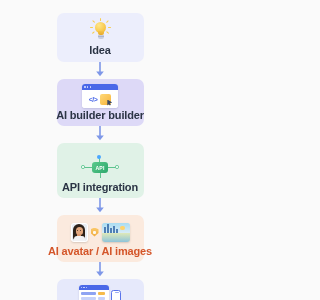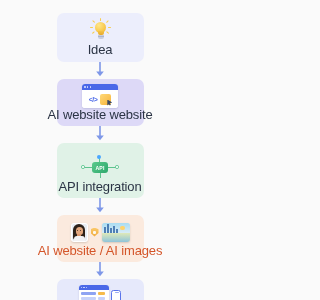--- a/index.html
+++ b/index.html
@@ -21,22 +21,22 @@
     border-radius:7px;
     display:flex;flex-direction:column;align-items:center;justify-content:center;
     box-sizing:border-box;
   }
   .card .art{
     display:flex;align-items:center;justify-content:center;
     height:24px;
     margin-bottom:2px;
   }
   .label{
-    font-size:13px;
-    font-weight:400;
+    font-size:11px;
+    font-weight:700;
     letter-spacing:-0.15px;
     color:#2b3445;
     white-space:nowrap;
     line-height:10px;
   }
   
   .c-idea   {background:#eceefc;padding:6px 0 7px;}
   .c-web    {background:#ddd9f7;padding:5px 0 6px;}
   .c-api    {background:#e0f2e7;padding:13px 0 6px;}
   .c-avatar {background:#fbeade;padding:5px 0 6px;}
@@ -196,21 +196,21 @@
             <b></b>
             <b></b>
             <b></b>
           </div>
         <div class="body">
           <span class="code">&lt;/&gt;</span>
           <span class="spark"></span>
         </div>
       </div>
     </div>
-    <div class="label">AI website website</div>
+    <div class="label">AI builder builder</div>
   </div>
 
   <div class="arrow">
     <svg width="10" height="17" viewBox="0 0 10 17">
       <path d="M5 0 L5 11" stroke="#7e97e8" stroke-width="1.6" fill="none"></path>
       <path d="M1.2 9.6 L5 14.2 L8.8 9.6 Z" fill="#7e97e8"></path>
     </svg>
   </div>
 
   <div class="card c-api">
@@ -252,21 +252,21 @@
             <div class="sun"></div>
             <div class="sea"></div>
           <b class="b1"></b>
             <b class="b2"></b>
             <b class="b3"></b>
             <b class="b4"></b>
             <b class="b5"></b>
         </div>
       </div>
     </div>
-    <div class="label">AI website / AI images</div>
+    <div class="label">AI avatar / AI images</div>
   </div>
 
   <div class="arrow">
     <svg width="10" height="17" viewBox="0 0 10 17">
       <path d="M5 0 L5 11" stroke="#7e97e8" stroke-width="1.6" fill="none"></path>
       <path d="M1.2 9.6 L5 14.2 L8.8 9.6 Z" fill="#7e97e8"></path>
     </svg>
   </div>
 
   <div class="card c-final">

